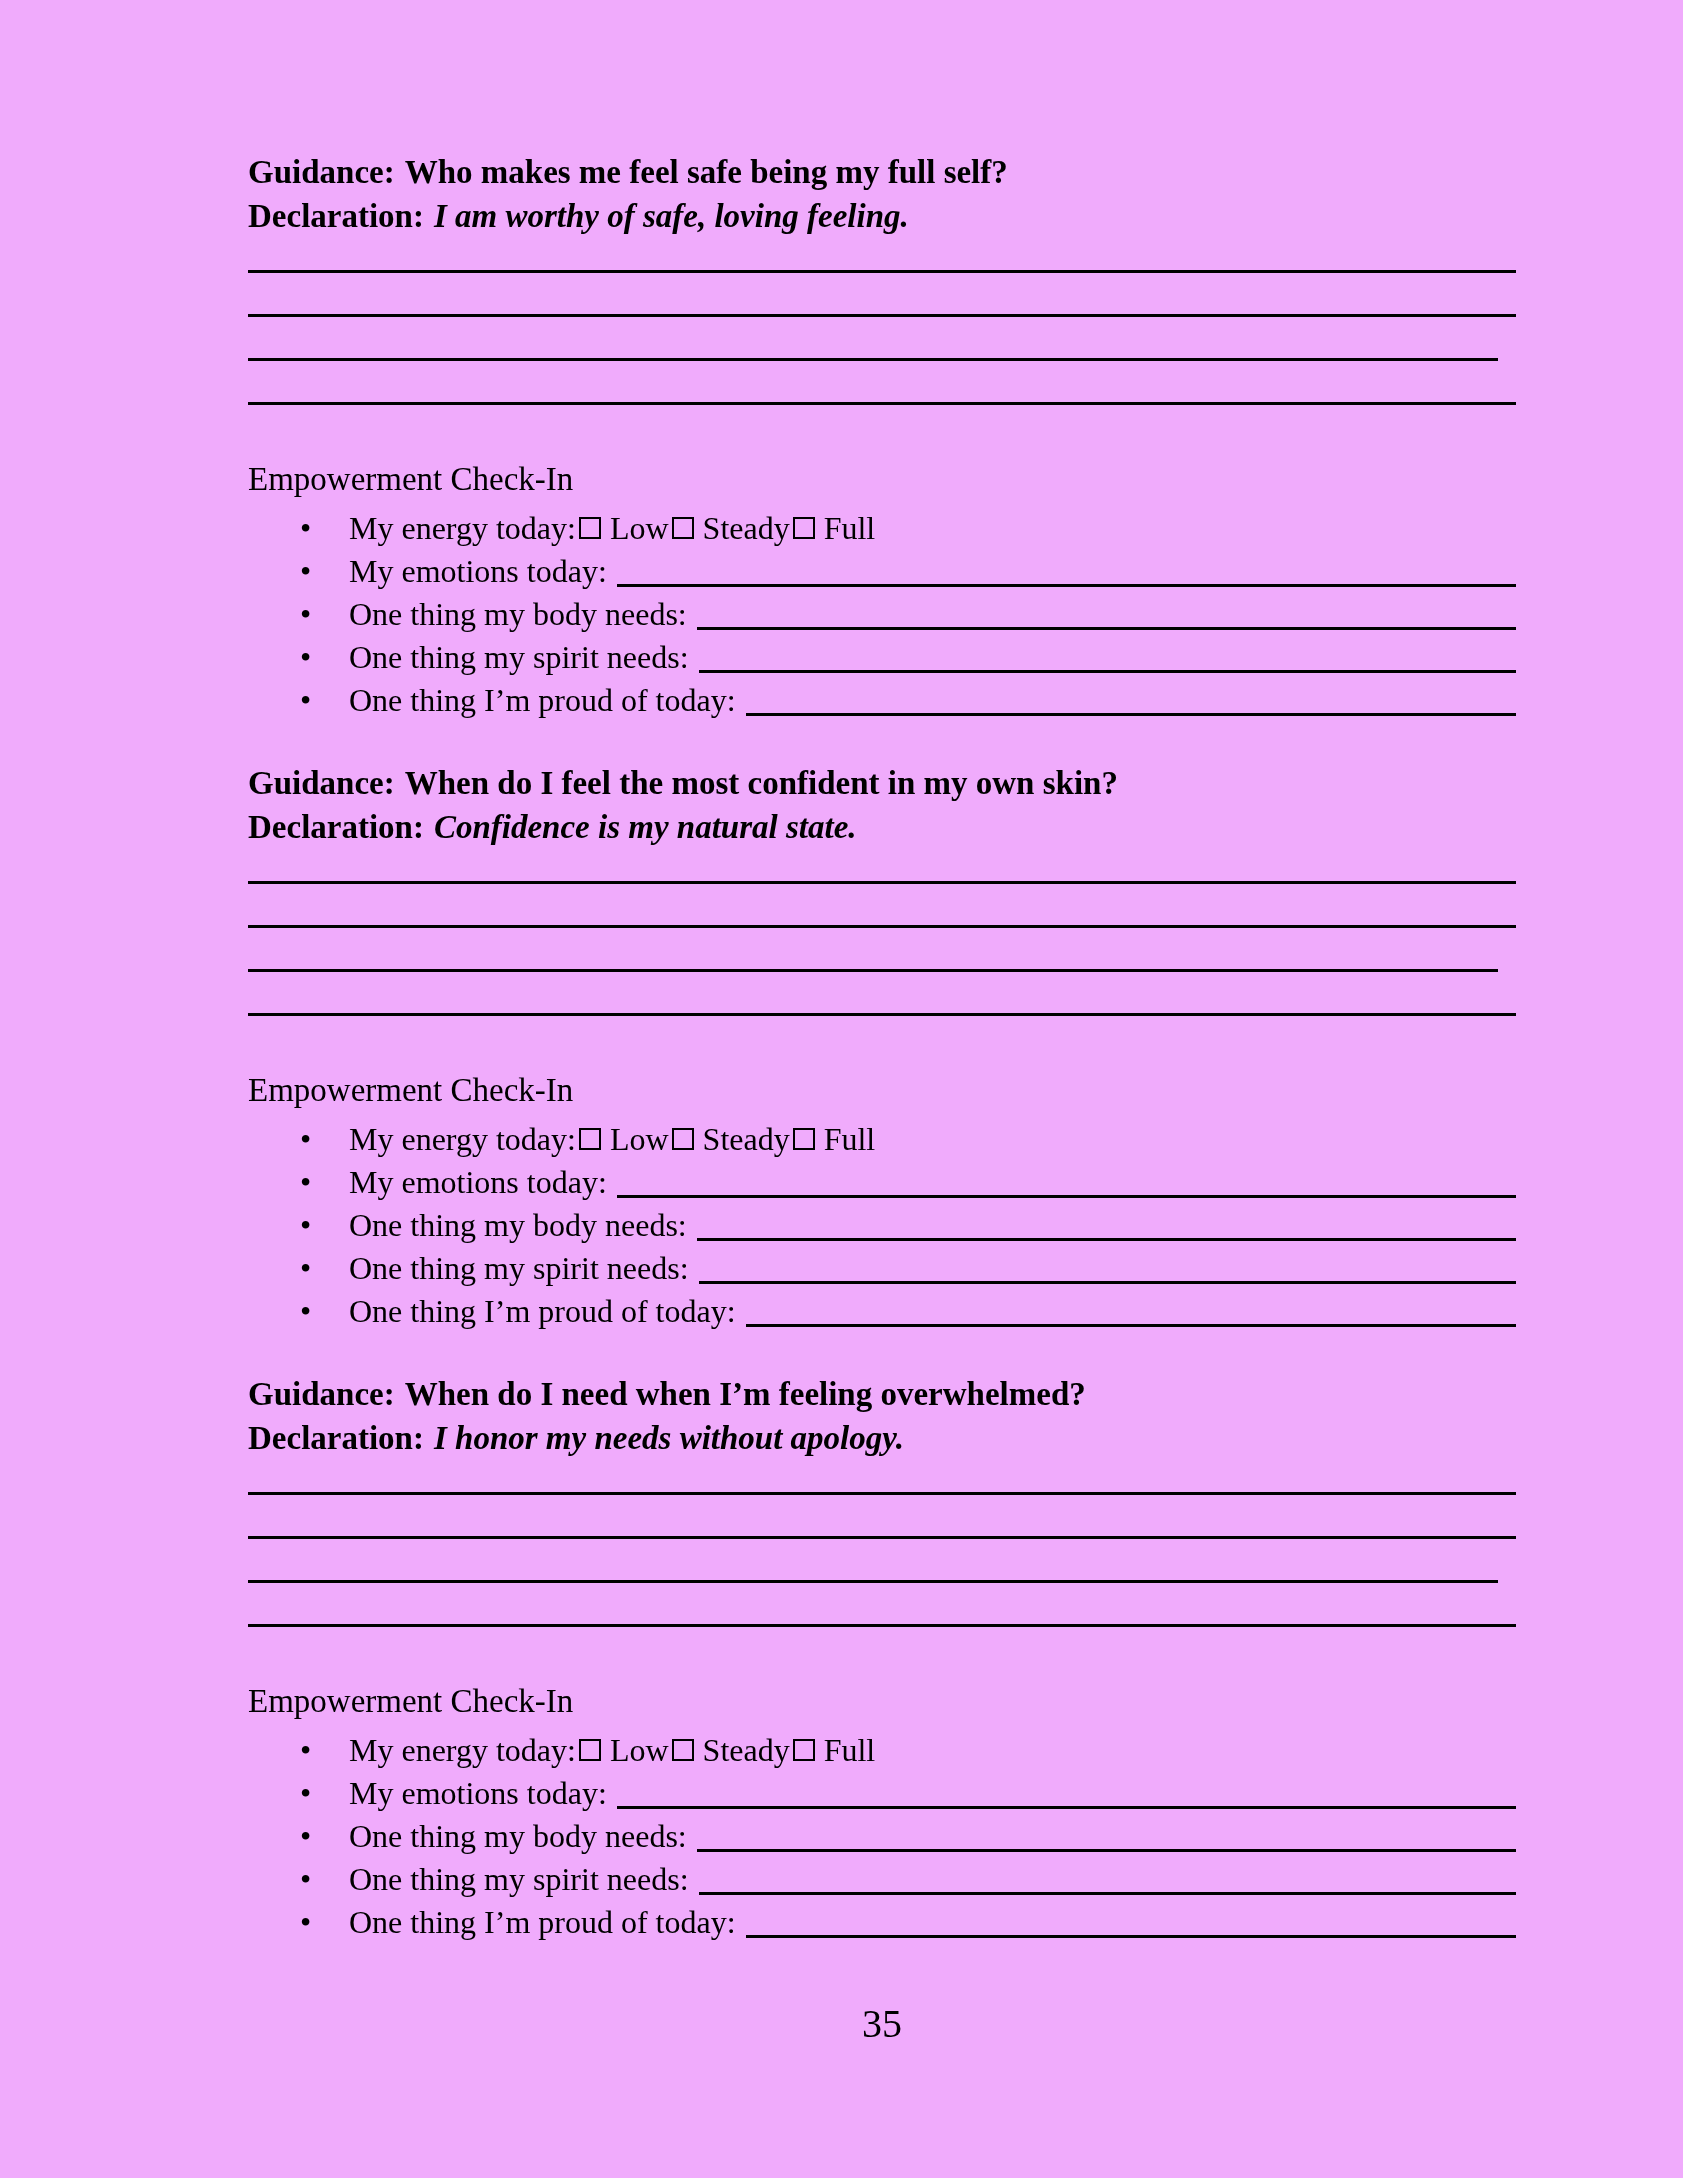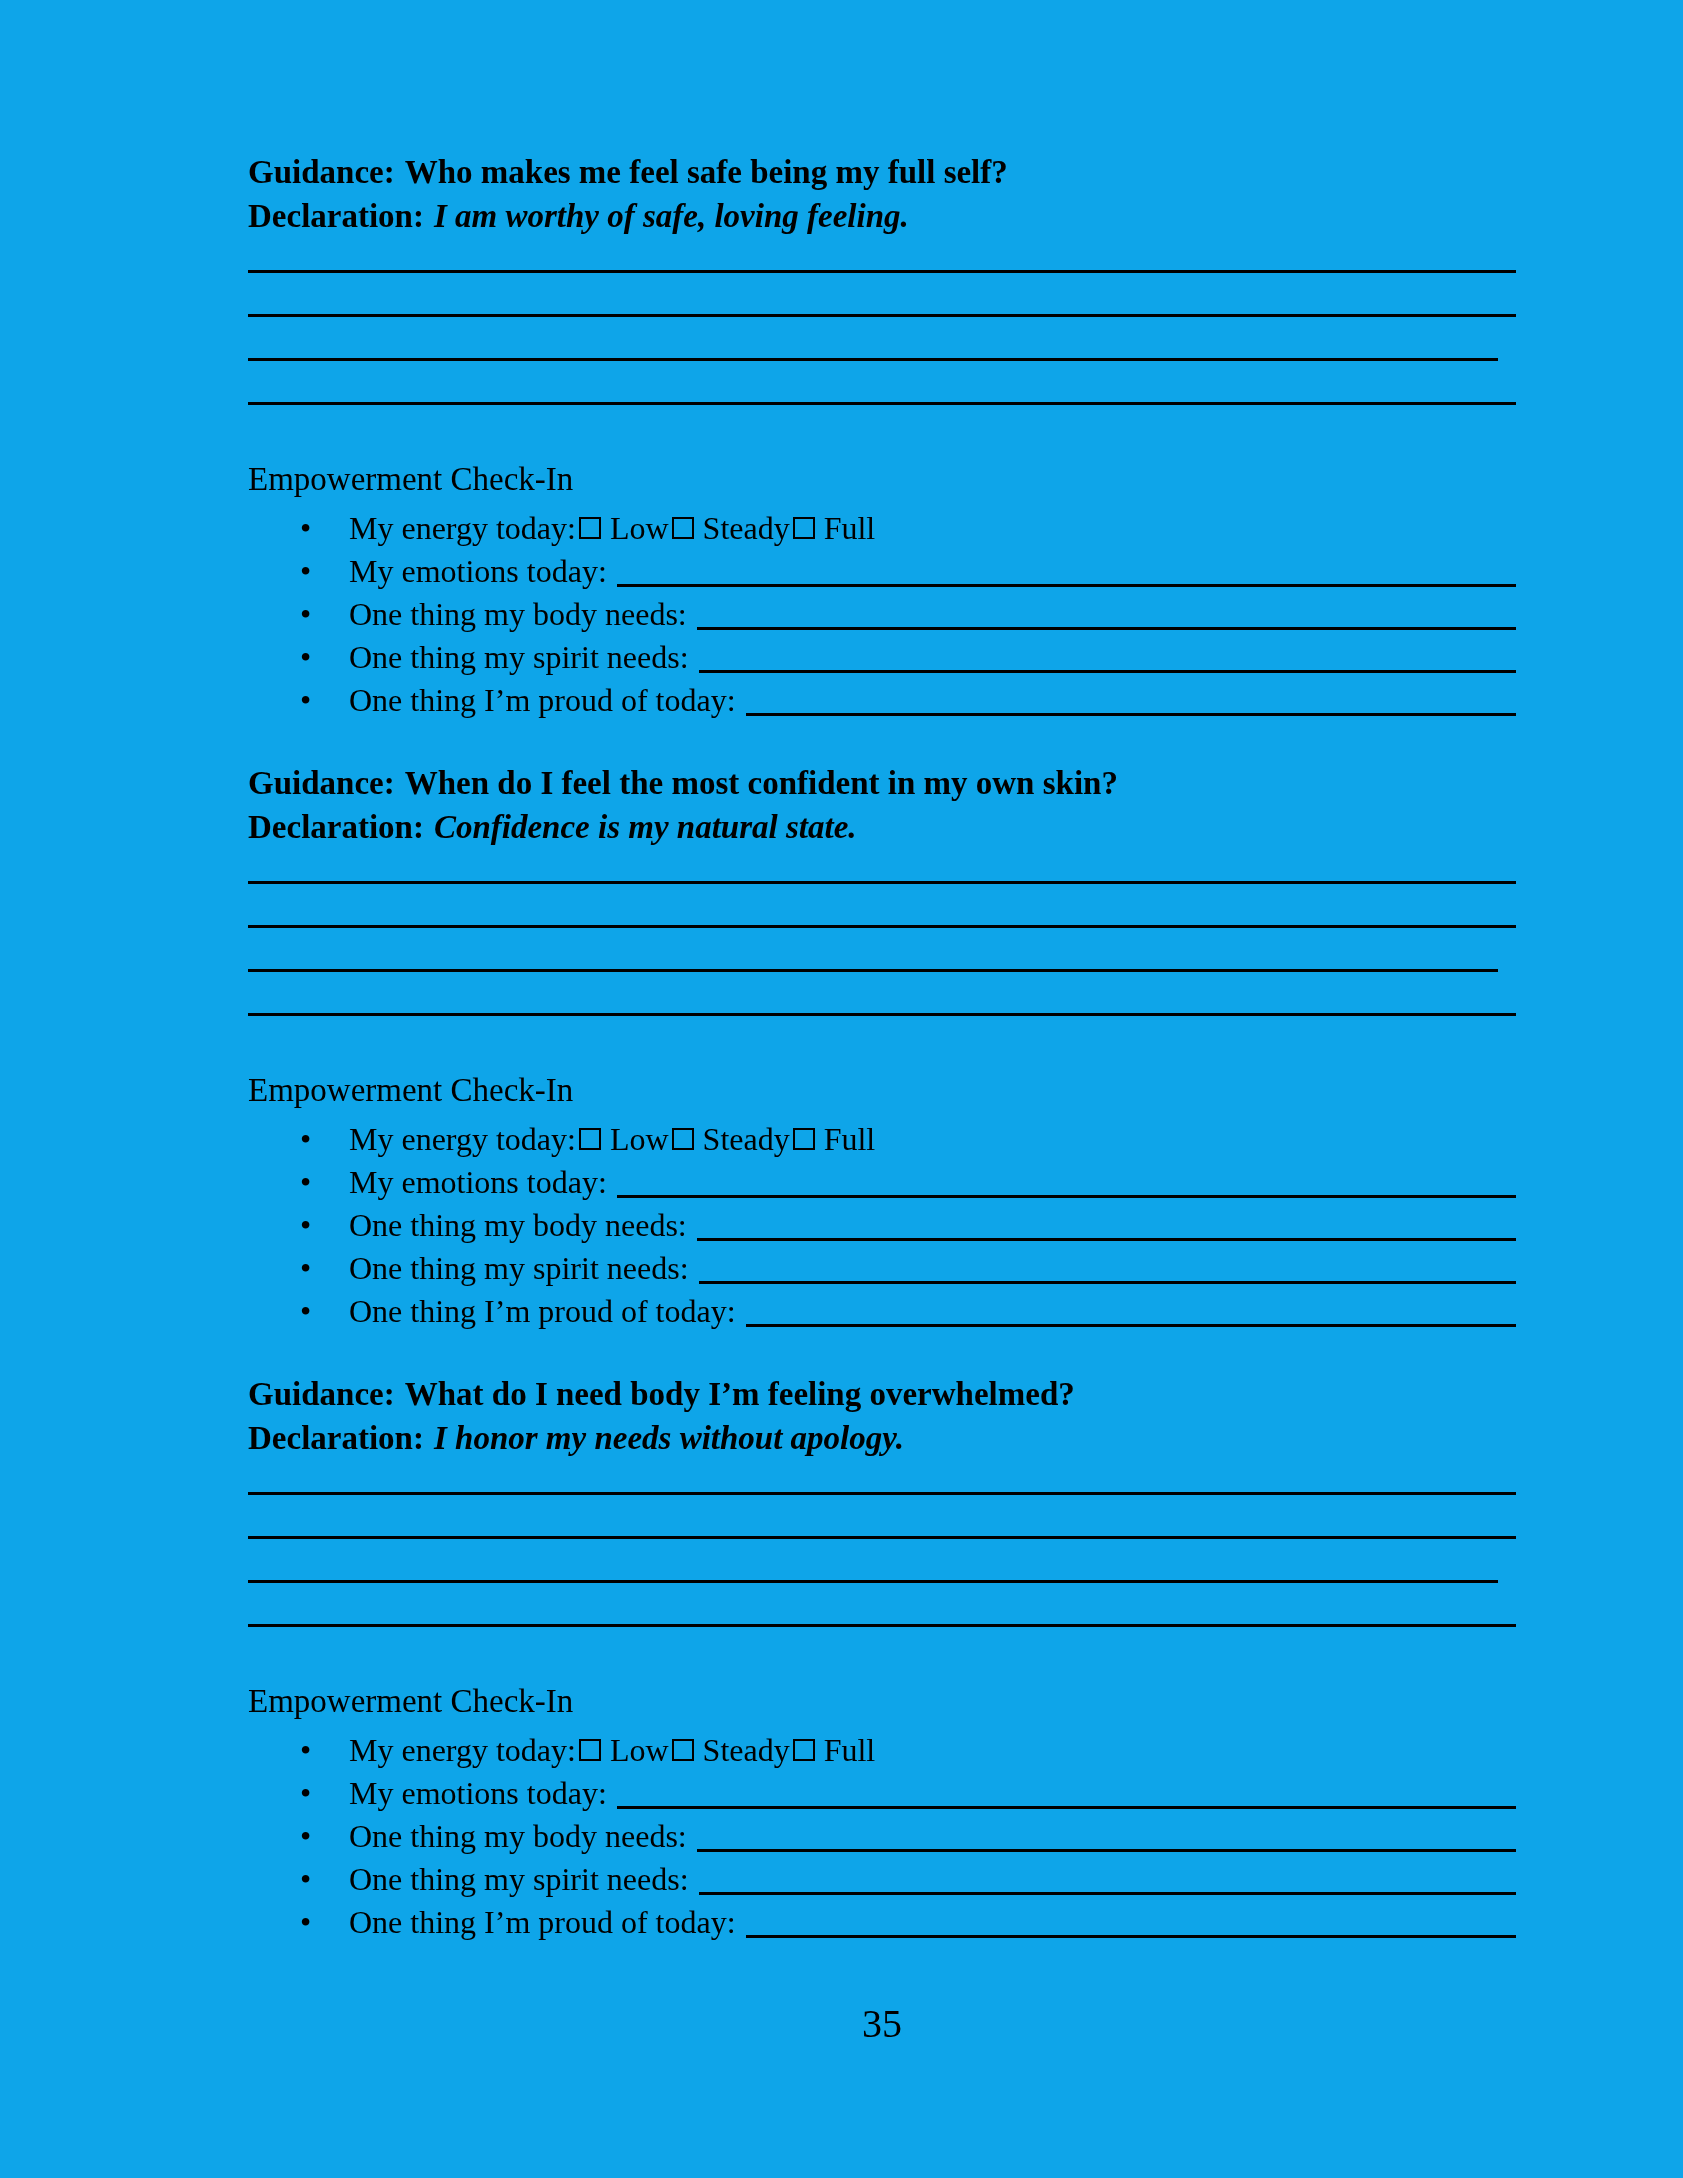--- a/index.html
+++ b/index.html
@@ -1,20 +1,20 @@
 <!DOCTYPE html>
 <html><head>
 <meta charset="utf-8">
 <style>
   html, body { margin: 0; padding: 0; background: #ffffff; }
   .page {
     position: relative;
     width: 1683px;
     height: 2178px;
-    background: #0ea5e9;
+    background: #f0abfc;
     box-sizing: border-box;
     padding: 150px 167px 0 248px;
     font-family: "Liberation Serif", "DejaVu Serif", serif;
     color: #000000;
     overflow: hidden;
   }
   .q {
     margin: 0;
     font-size: 33px;
     font-weight: bold;
@@ -158,21 +158,21 @@
       <li class="bullet-row">
         <span class="dot">•</span>
         <span>One thing I’m proud of today:</span>
         <span class="fill"></span>
       </li>
     </ul>
   </div>
 
   <div class="section">
     <p class="q">
-      <span class="lbl">Guidance:</span><span>What do I need body I’m feeling overwhelmed?</span>
+      <span class="lbl">Guidance:</span><span>When do I need when I’m feeling overwhelmed?</span>
     </p>
     <p class="q">
       <span class="lbl">Declaration:</span><span class="decl">I honor my needs without apology.</span>
     </p>
     <div class="write-lines">
       <div class="write-line first"></div>
       <div class="write-line"></div>
       <div class="write-line short"></div>
       <div class="write-line"></div>
     </div>

